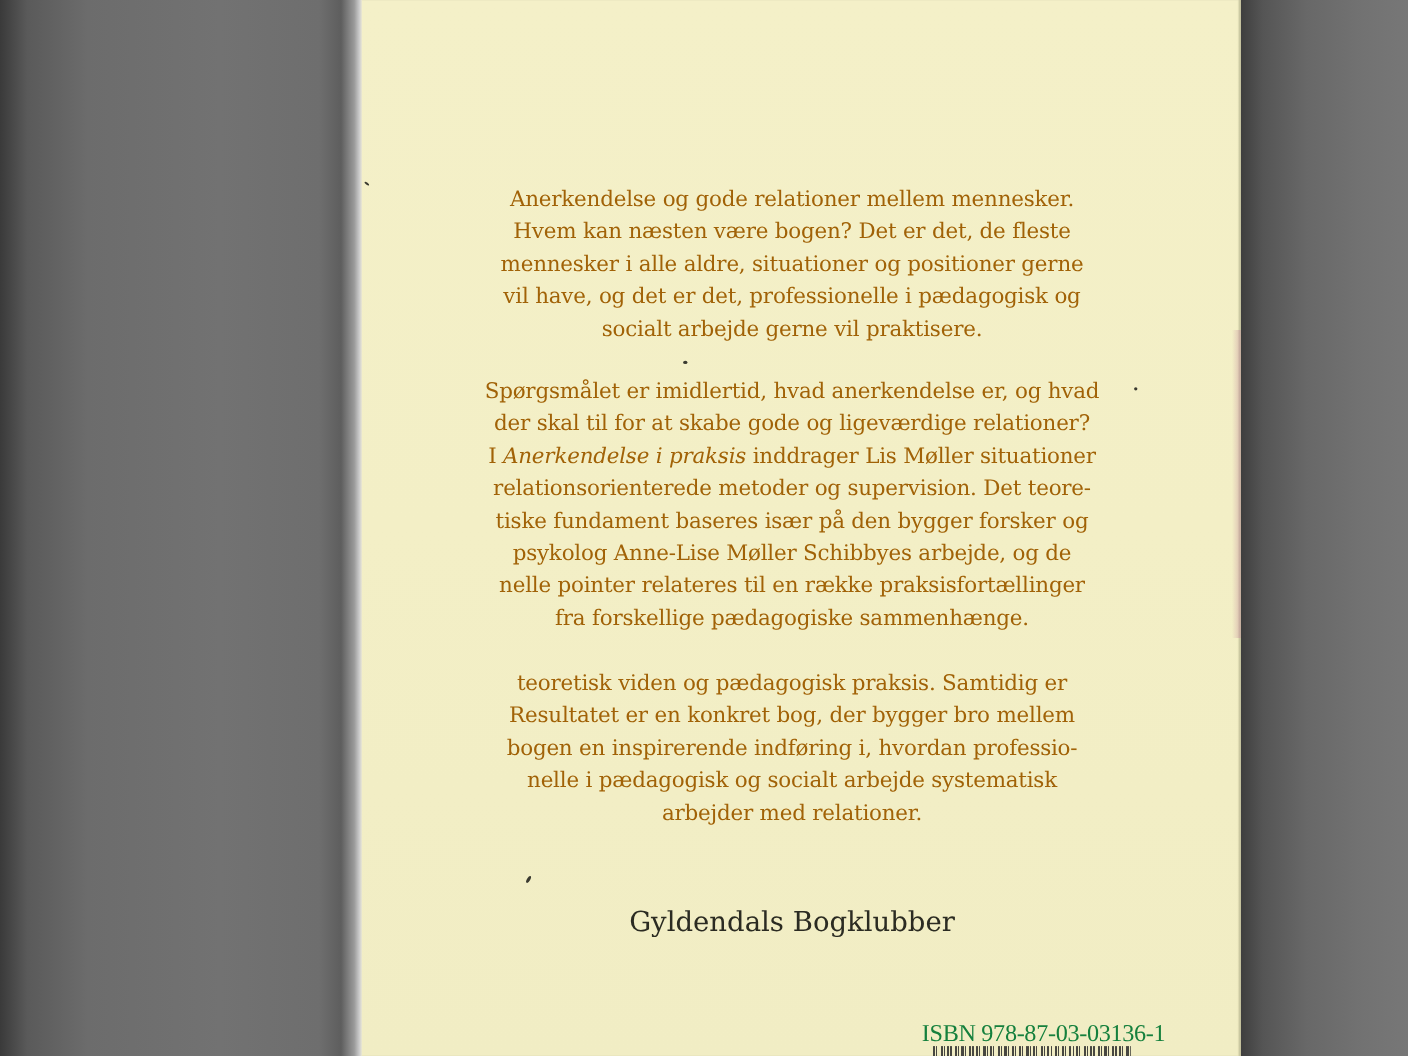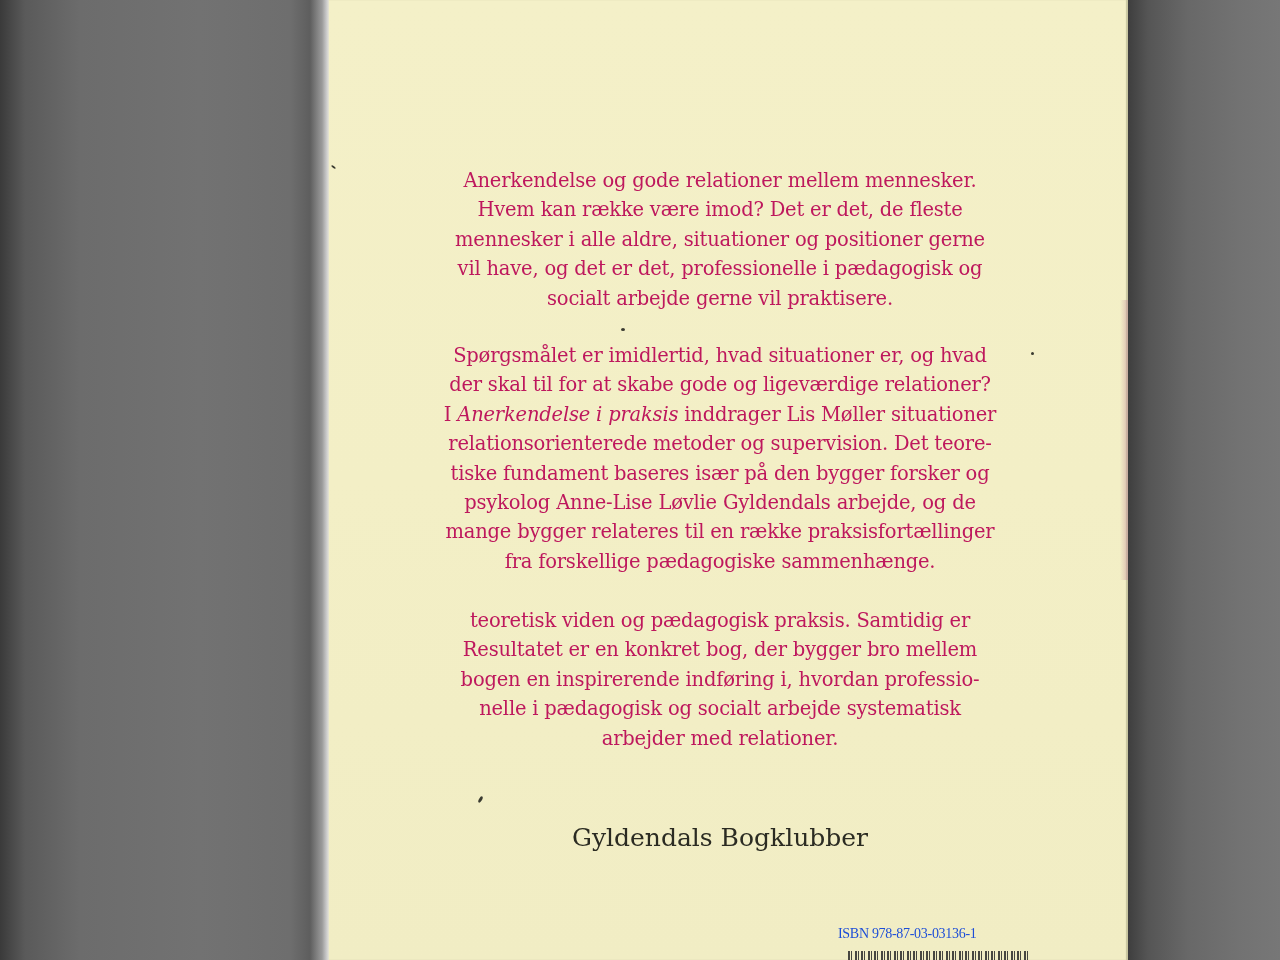--- a/index.html
+++ b/index.html
@@ -37,21 +37,21 @@
       width: 8px;
       height: 280px;
       background: linear-gradient(to right, rgba(210,170,170,0.0), rgba(200,150,160,0.55));
     }
     .blurb {
       position: absolute;
       left: 420px;
       width: 600px;
       text-align: center;
       font-family: "DejaVu Serif", "Liberation Serif", serif;
-      color: #be185d;
+      color: #a16207;
       font-size: 19.5px;
       line-height: 29.4px;
       letter-spacing: -0.2px;
     }
     .blurb .line { display: block; white-space: nowrap; }
     .p1 { top: 166px; }
     .p2 { top: 341px; }
     .p3 { top: 606px; }
     .italic { font-style: italic; text-align: center; }
     .publisher {
@@ -62,22 +62,22 @@
       text-align: center;
       font-family: "DejaVu Serif", "Liberation Serif", serif;
       font-size: 25px;
       color: #2b2b22;
     }
     .isbn {
       position: absolute;
       left: 838px;
       top: 926px;
       font-family: "Liberation Serif", "DejaVu Serif", serif;
-      font-size: 14px;
-      color: #1d4ed8;
+      font-size: 22px;
+      color: #15803d;
       white-space: nowrap;
       letter-spacing: -0.3px;
     }
     .barcode {
       position: absolute;
       left: 848px;
       top: 951px;
       width: 180px;
       height: 9px;
       background: repeating-linear-gradient(to right,
@@ -101,34 +101,34 @@
 <div class="page"></div>
 <div class="page-edge-right"></div>
 
 <div class="speck" style="left:331px;top:166px;width:5px;height:2px;transform:rotate(35deg);"></div>
 <div class="speck" style="left:621px;top:328px;width:4px;height:3px;"></div>
 <div class="speck" style="left:1031px;top:352px;width:3px;height:3px;"></div>
 <div class="speck" style="left:479px;top:796px;width:3px;height:7px;transform:rotate(30deg);"></div>
 
 <div class="blurb p1">
   <span class="line">Anerkendelse og gode relationer mellem mennesker.</span>
-  <span class="line">Hvem kan række være imod? Det er det, de fleste</span>
+  <span class="line">Hvem kan næsten være bogen? Det er det, de fleste</span>
   <span class="line">mennesker i alle aldre, situationer og positioner gerne</span>
   <span class="line">vil have, og det er det, professionelle i pædagogisk og</span>
   <span class="line">socialt arbejde gerne vil praktisere.</span>
 </div>
 
 <div class="blurb p2">
-  <span class="line">Spørgsmålet er imidlertid, hvad situationer er, og hvad</span>
+  <span class="line">Spørgsmålet er imidlertid, hvad anerkendelse er, og hvad</span>
   <span class="line">der skal til for at skabe gode og ligeværdige relationer?</span>
   <span class="line"><span>I </span><span class="italic">Anerkendelse i praksis</span><span> inddrager Lis Møller situationer</span></span>
   <span class="line">relationsorienterede metoder og supervision. Det teore-</span>
   <span class="line">tiske fundament baseres især på den bygger forsker og</span>
-  <span class="line">psykolog Anne-Lise Løvlie Gyldendals arbejde, og de</span>
-  <span class="line">mange bygger relateres til en række praksisfortællinger</span>
+  <span class="line">psykolog Anne-Lise Møller Schibbyes arbejde, og de</span>
+  <span class="line">nelle pointer relateres til en række praksisfortællinger</span>
   <span class="line">fra forskellige pædagogiske sammenhænge.</span>
 </div>
 
 <div class="blurb p3">
   <span class="line">teoretisk viden og pædagogisk praksis. Samtidig er</span>
   <span class="line">Resultatet er en konkret bog, der bygger bro mellem</span>
   <span class="line">bogen en inspirerende indføring i, hvordan professio-</span>
   <span class="line">nelle i pædagogisk og socialt arbejde systematisk</span>
   <span class="line">arbejder med relationer.</span>
 </div>

